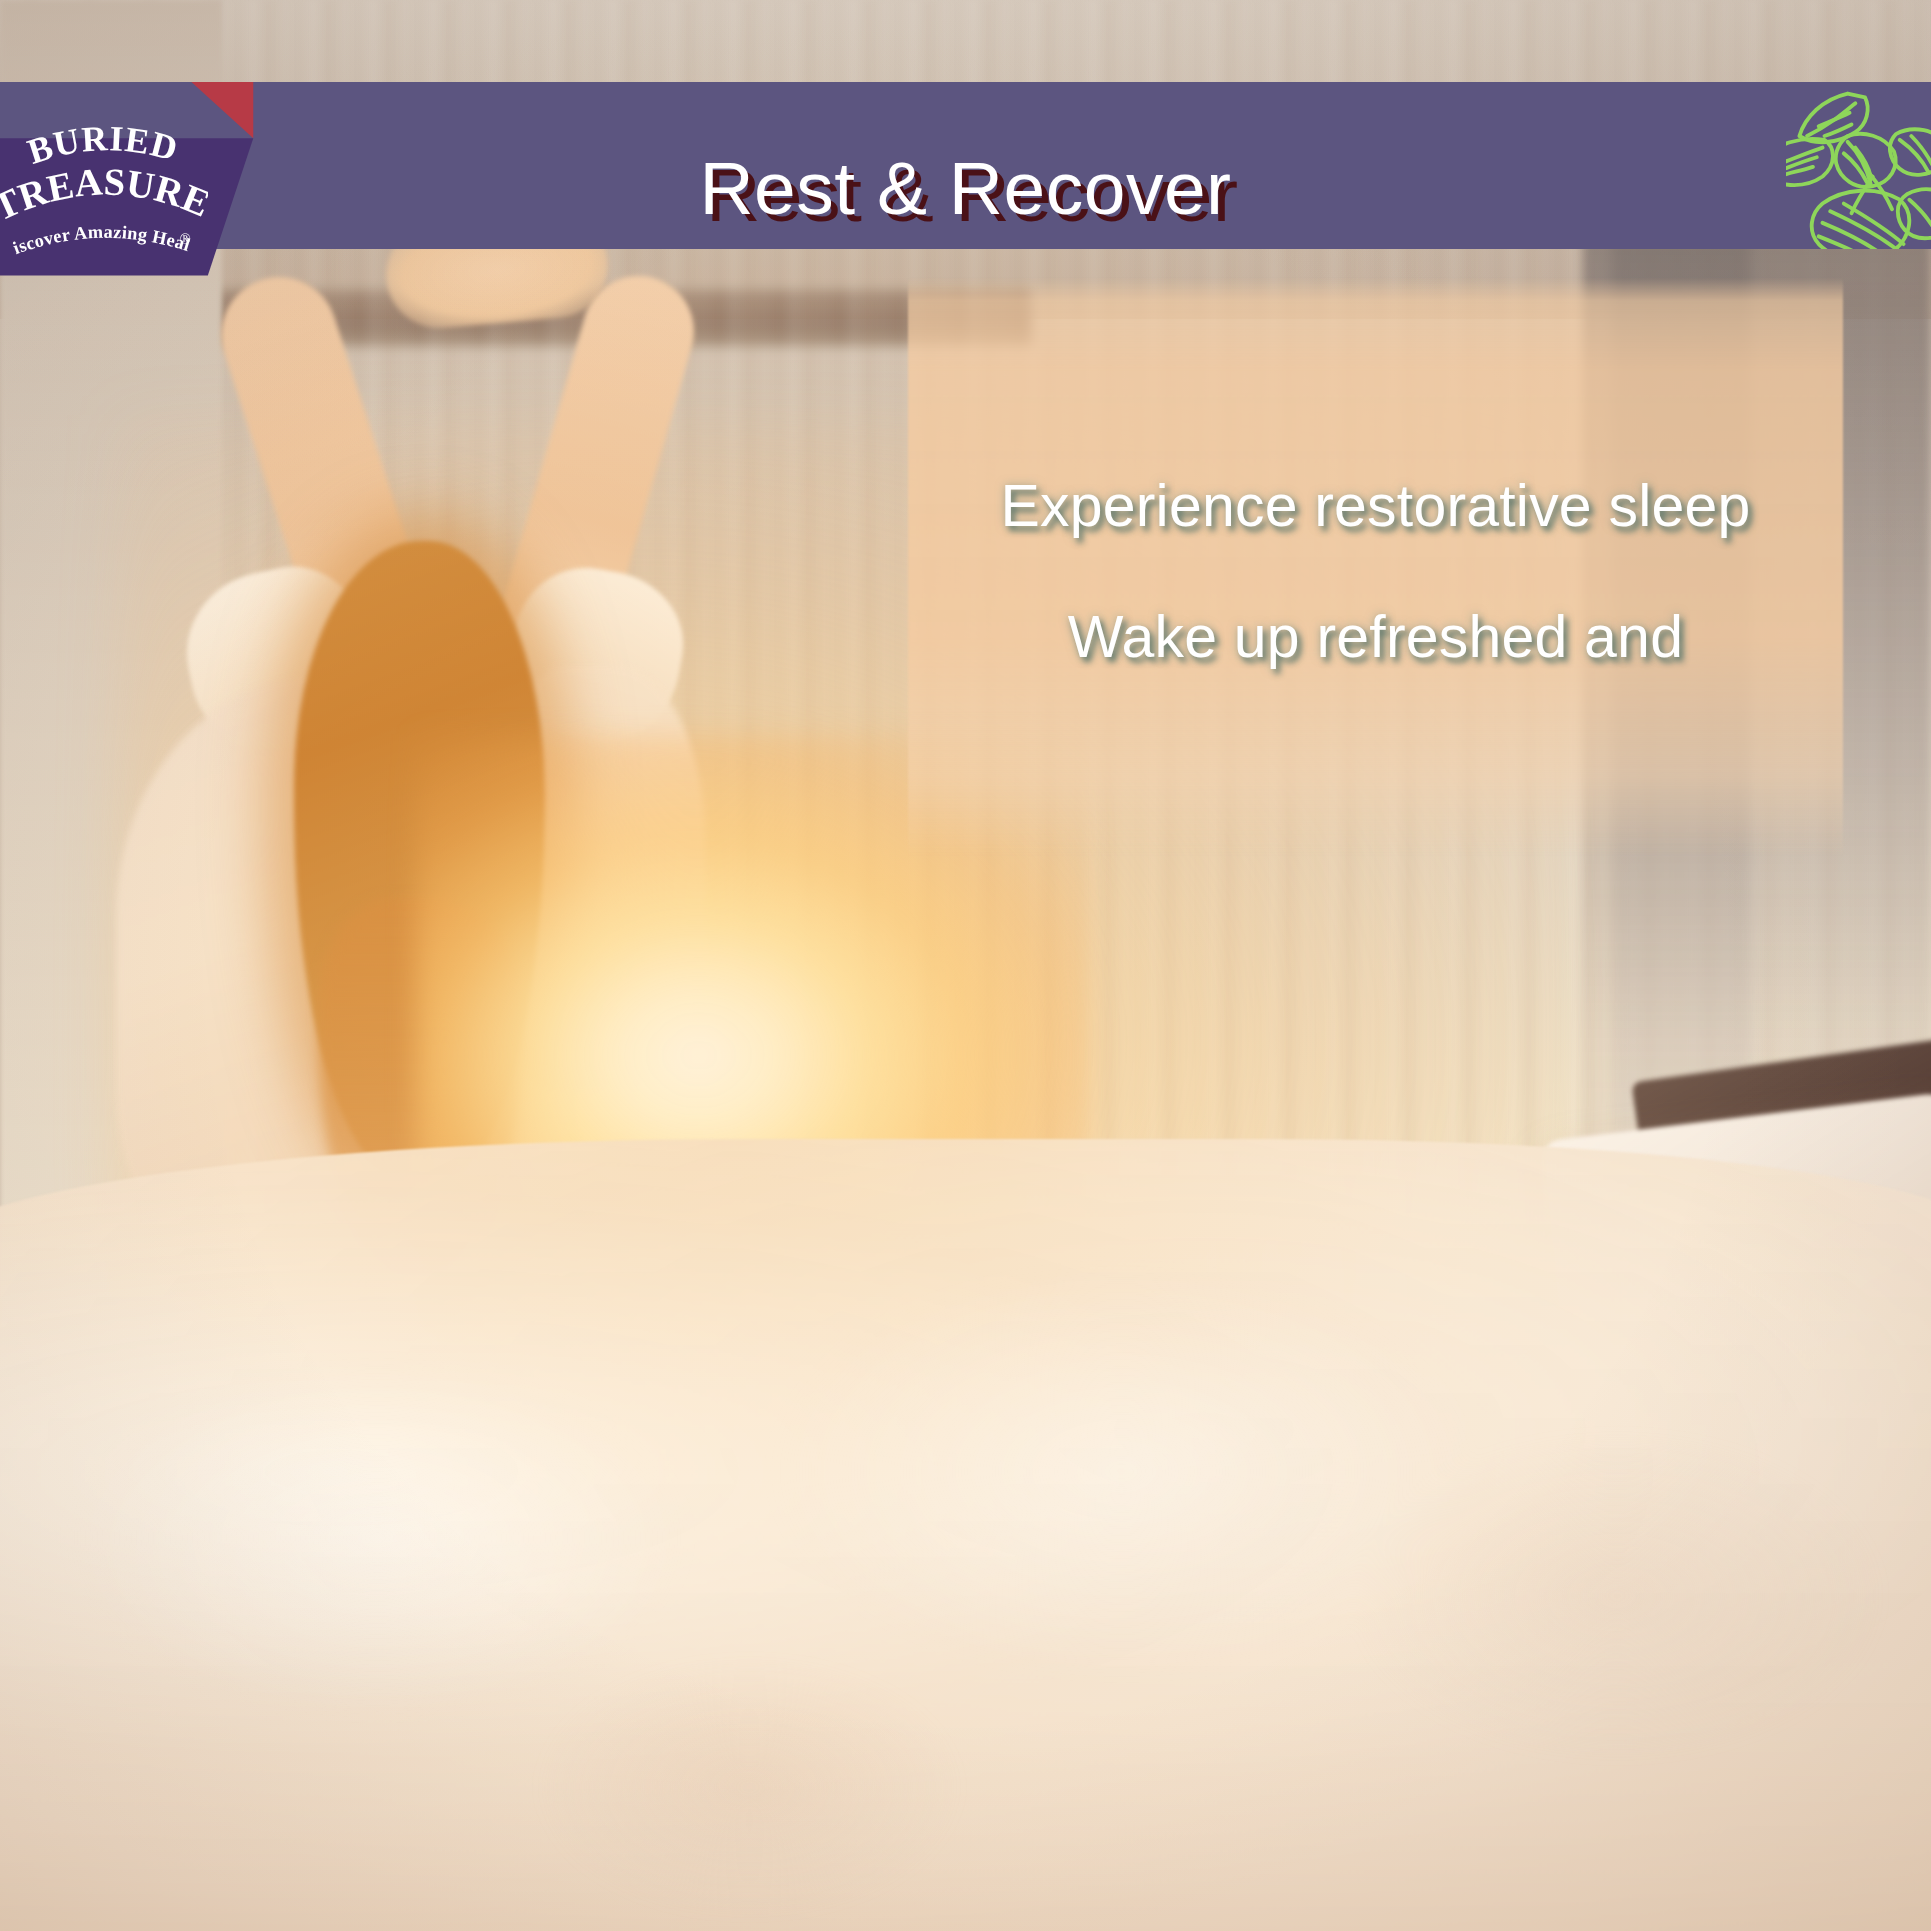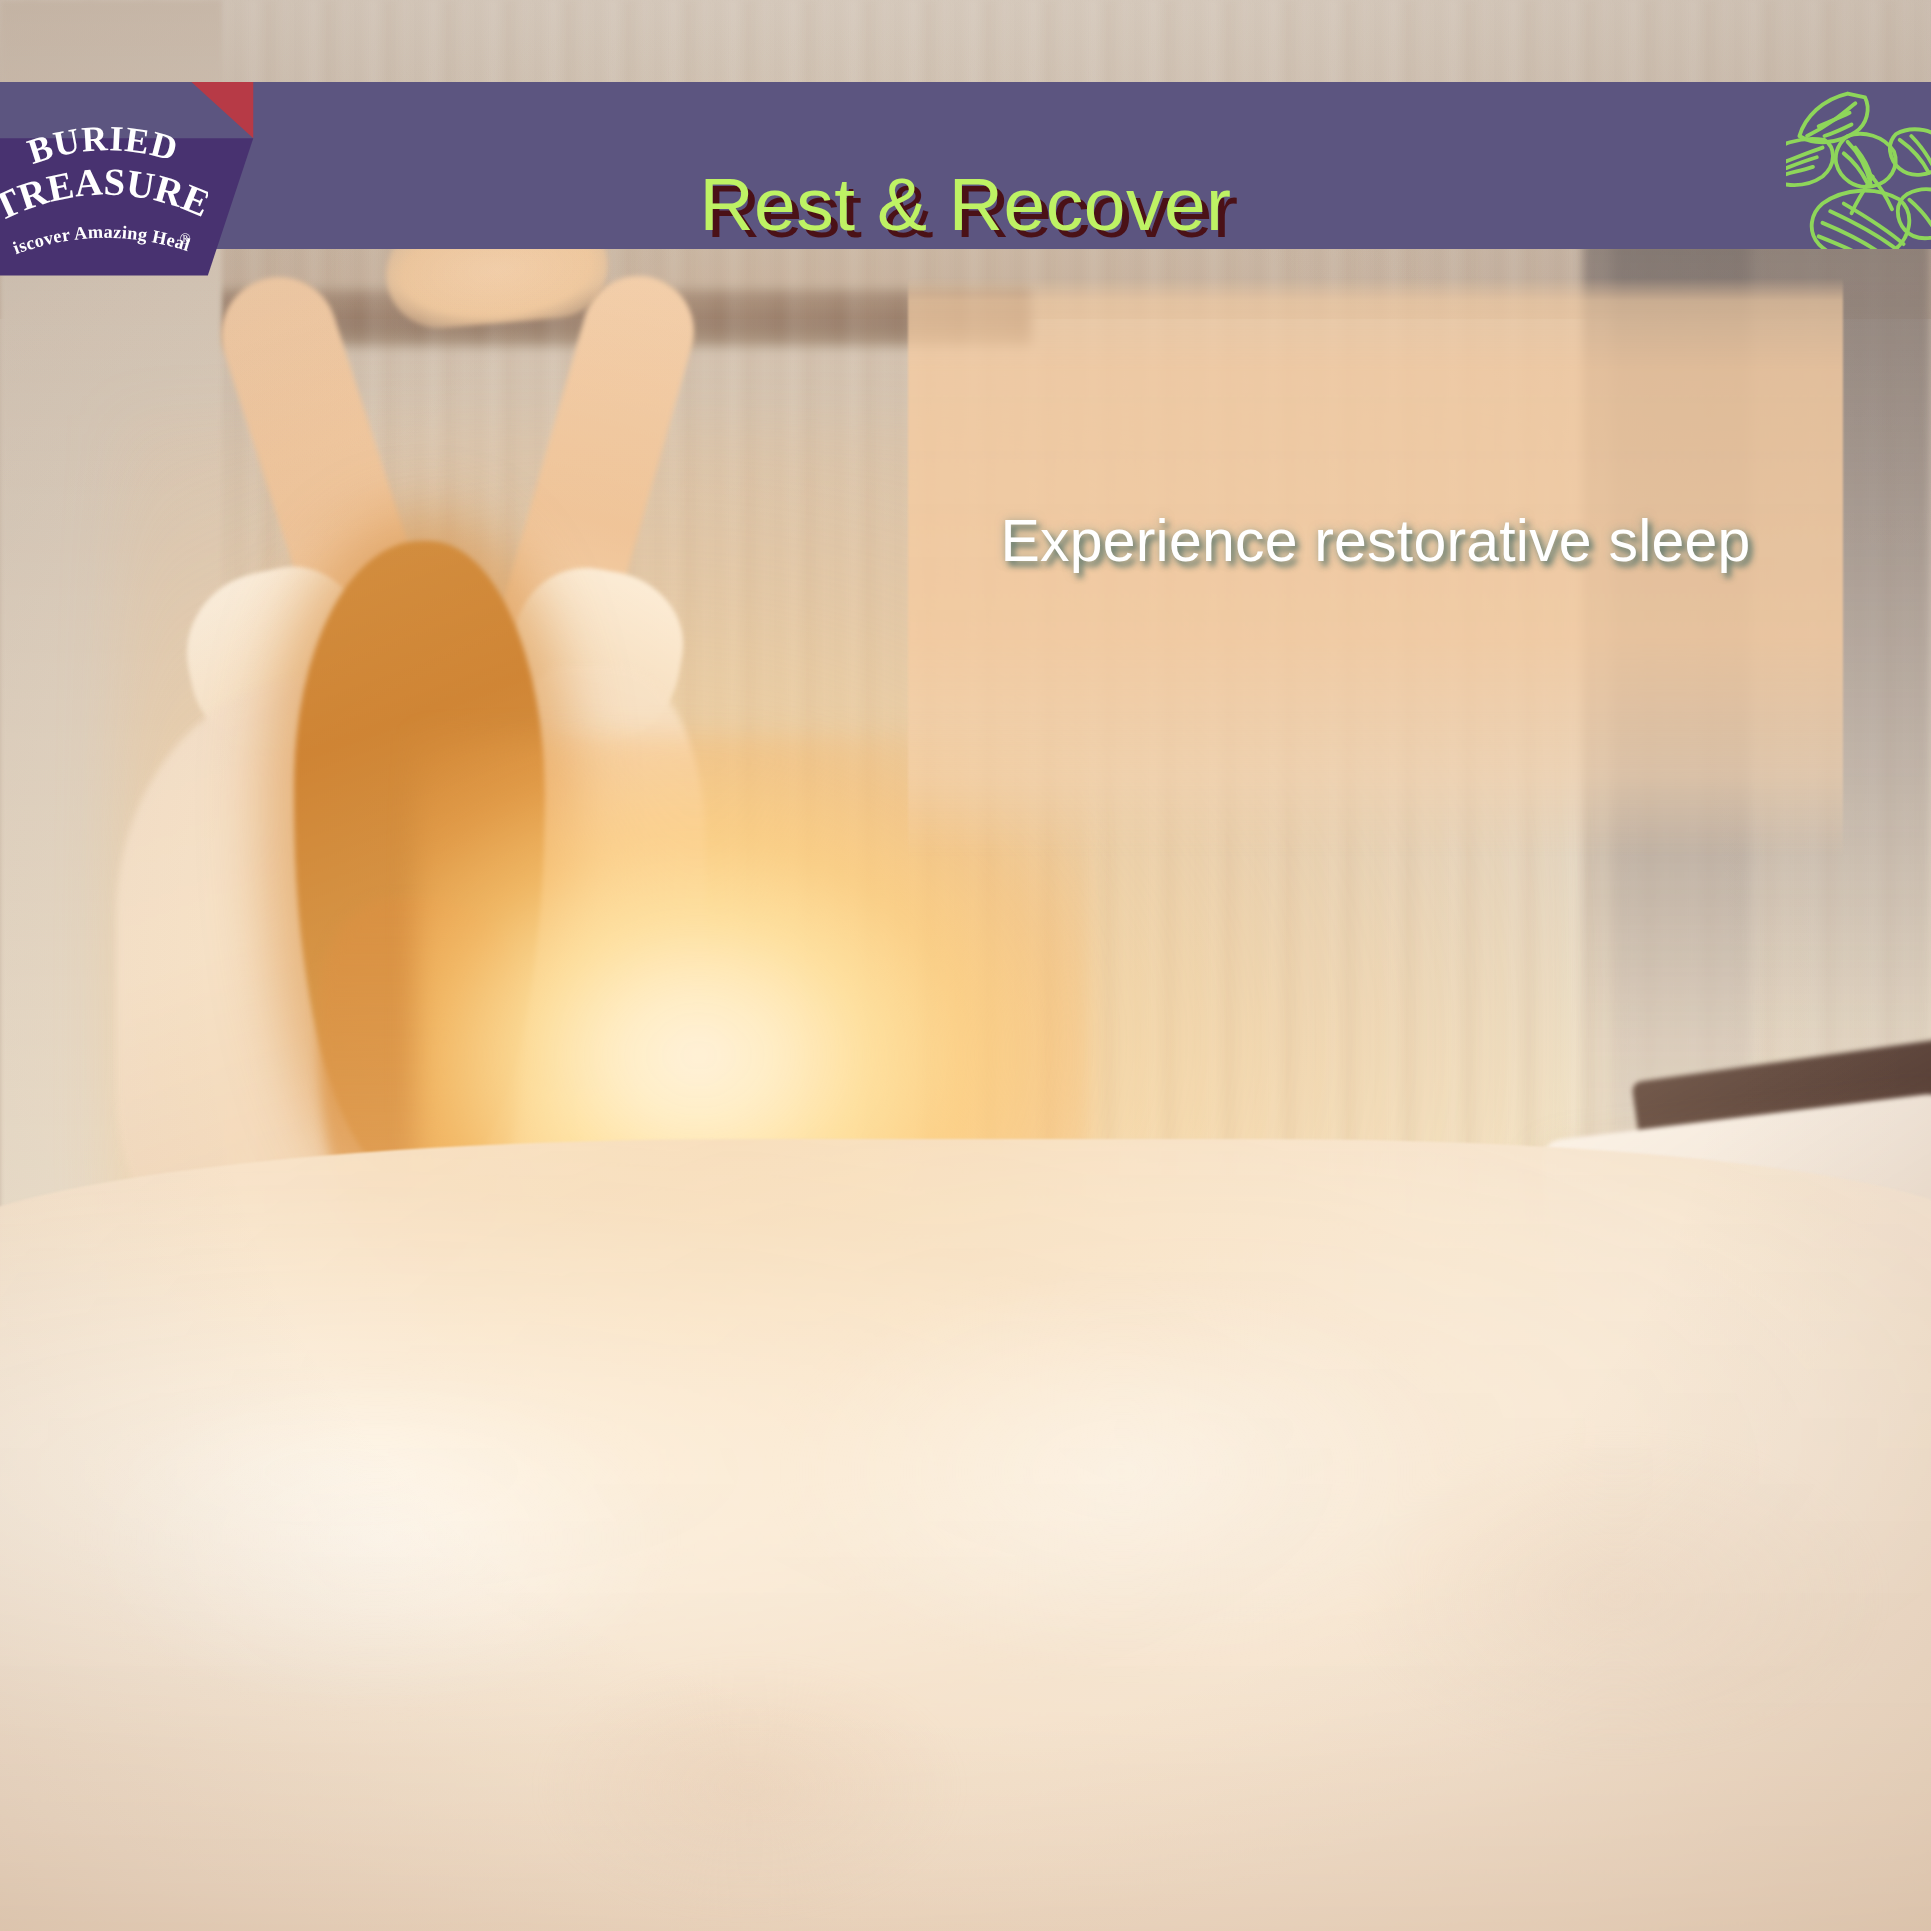--- a/index.html
+++ b/index.html
@@ -255,27 +255,26 @@
     left: 0; top: 82px; width: 1931px; height: 167px;
     background: #5c5580;
     z-index: 20;
   }
   .banner-title {
     position: absolute;
     left: 0; right: 0; top: 0; height: 212px;
     display: flex;
     align-items: center;
     justify-content: center;
-    color: #bef264;
+    color: #ffffff;
     font-size: 75px;
     font-weight: 400;
     letter-spacing: 0.5px;
     text-shadow: 6.8px 6.8px 0 #4a1117;
     white-space: nowrap;
-    margin-top: 16px;
   }
 
   
   .leaf-art {
     position: absolute;
     right: 0; top: 82px; width: 145px; height: 167px;
     overflow: hidden;
     z-index: 21;
     pointer-events: none;
   }
@@ -368,20 +367,21 @@
     <div class="duvet-folds"></div>
 
     <div class="grade"></div>
     <div class="vignette"></div>
   </div>
 
   <div class="copy-panel"></div>
   <div class="copy-block">
     <div class="copy-line">Experience restorative sleep</div>
     <div class="copy-gap"></div>
+    <div class="copy-line">Wake up refreshed and</div>
   </div>
 
   <div class="banner">
     <div class="banner-title">Rest &amp; Recover</div>
   </div>
 
   <div class="leaf-art">
     <svg width="193" height="203" viewBox="0 0 200 210" fill="none" stroke="#8ed65a" stroke-width="4" stroke-linecap="round" stroke-linejoin="round">
 
       <path d="M96 18 C70 24 52 42 46 62 C62 72 86 70 104 58 C116 50 120 34 114 22 Z"></path>

